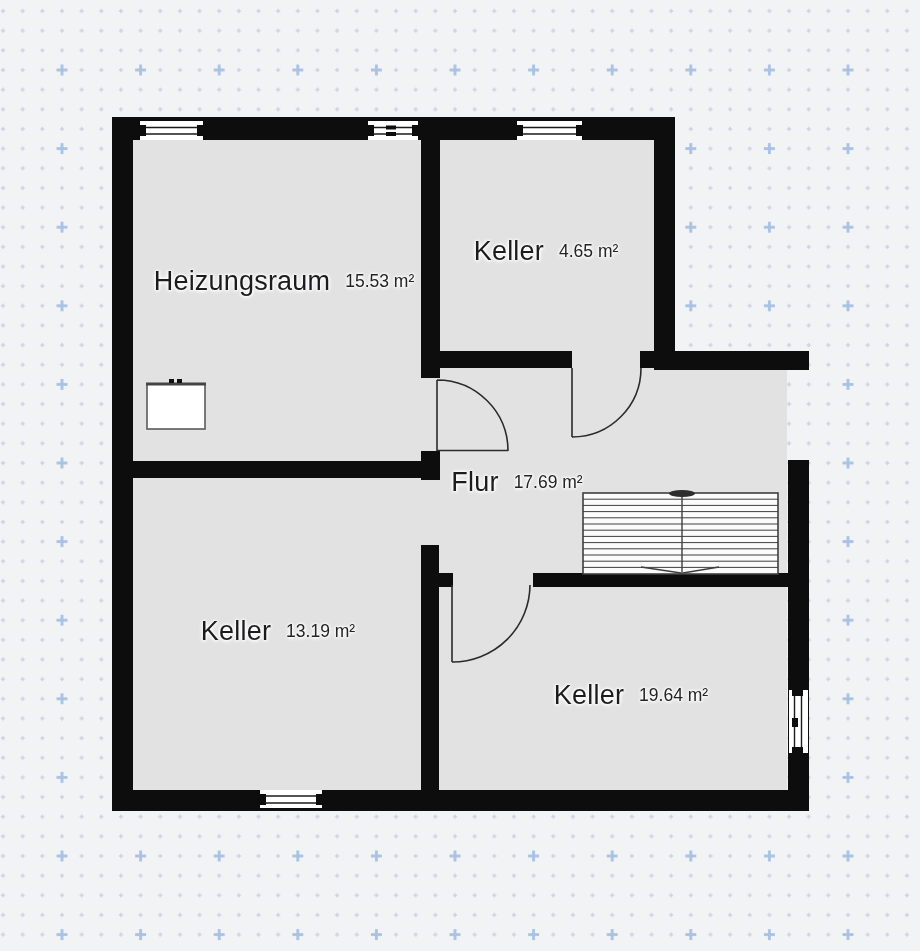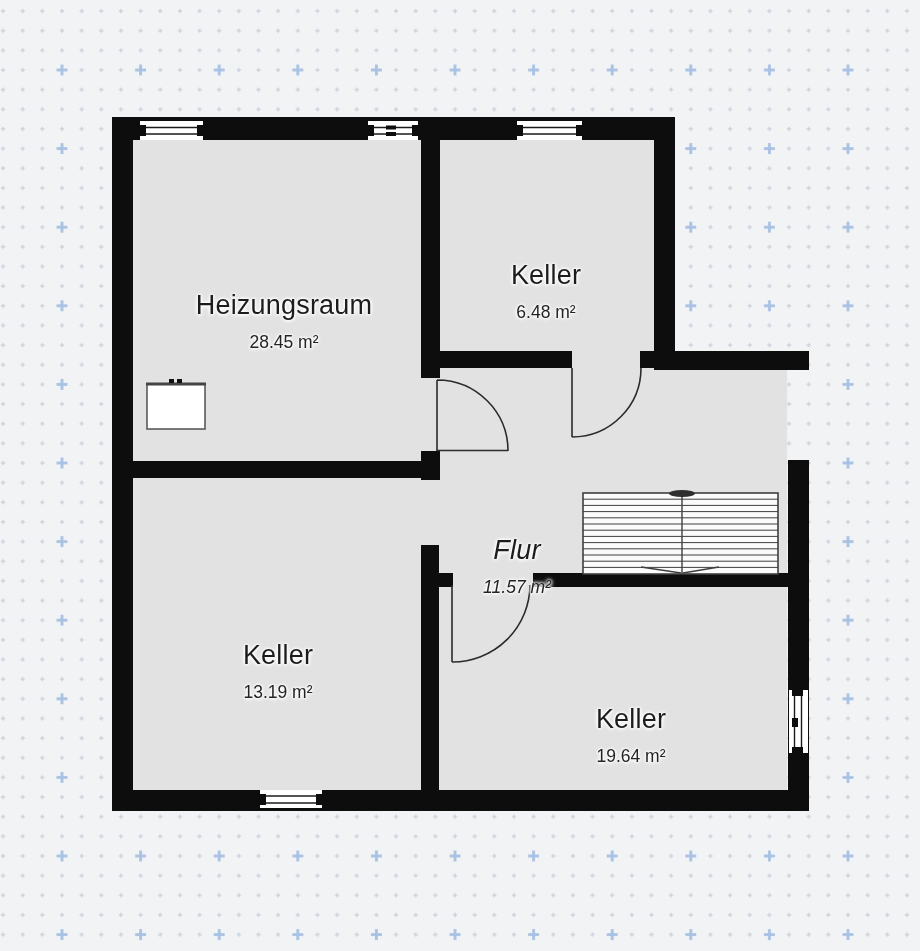--- a/index.html
+++ b/index.html
@@ -22,24 +22,23 @@
   .stair-mid{stroke:#3f3f3f;stroke-width:1.4;}
   .stair-arrow{stroke:#3f3f3f;stroke-width:1.4;fill:none;}
   .stair-dot{fill:#2e2e2e;}
   .boiler-box{fill:#ffffff;stroke:#5a5a5a;stroke-width:1.6;}
   .boiler-top{stroke:#444444;stroke-width:3;}
   .boiler-tick{fill:#111111;}
 
   .room-label{
     position:absolute;
     transform:translate(-50%,-50%);
-    display:flex;flex-direction:column;align-items:center;
+    display:flex;flex-direction:row;align-items:center;
     gap:15px;text-align:center;white-space:nowrap;
     pointer-events:none;
-    margin-top:41px;
   }
   .room-name{
     font-size:27px;line-height:1;color:#1c1c1e;letter-spacing:0.2px;
     text-shadow:0 0 3px #fff,0 0 3px #fff,0 0 5px #fff,0 1px 4px #fff;
   }
   .room-area{
     font-size:17.5px;line-height:1;color:#242426;
     text-shadow:0 0 3px #fff,0 0 3px #fff,0 0 5px #fff,0 1px 4px #fff;
   }
 </style>
@@ -164,31 +163,31 @@
     <g>
       <rect class="boiler-box" x="147" y="384" width="58" height="45"></rect>
       <line class="boiler-top" x1="146" y1="384" x2="206" y2="384"></line>
       <rect class="boiler-tick" x="169" y="379" width="5" height="4"></rect>
       <rect class="boiler-tick" x="177" y="379" width="5" height="4"></rect>
     </g>
   </svg>
 
   <div class="room-label" style="left:284px;top:281px;">
     <span class="room-name">Heizungsraum</span>
-    <span class="room-area">28.45 m²</span>
+    <span class="room-area">15.53 m²</span>
   </div>
 
   <div class="room-label" style="left:546px;top:251px;">
     <span class="room-name">Keller</span>
-    <span class="room-area">6.48 m²</span>
+    <span class="room-area">4.65 m²</span>
   </div>
 
-  <div class="room-label" style="left:517px;top:526px;font-style:italic;">
+  <div class="room-label" style="left:517px;top:482px;">
     <span class="room-name">Flur</span>
-    <span class="room-area">11.57 m²</span>
+    <span class="room-area">17.69 m²</span>
   </div>
 
   <div class="room-label" style="left:278px;top:631px;">
     <span class="room-name">Keller</span>
     <span class="room-area">13.19 m²</span>
   </div>
 
   <div class="room-label" style="left:631px;top:695px;">
     <span class="room-name">Keller</span>
     <span class="room-area">19.64 m²</span>

